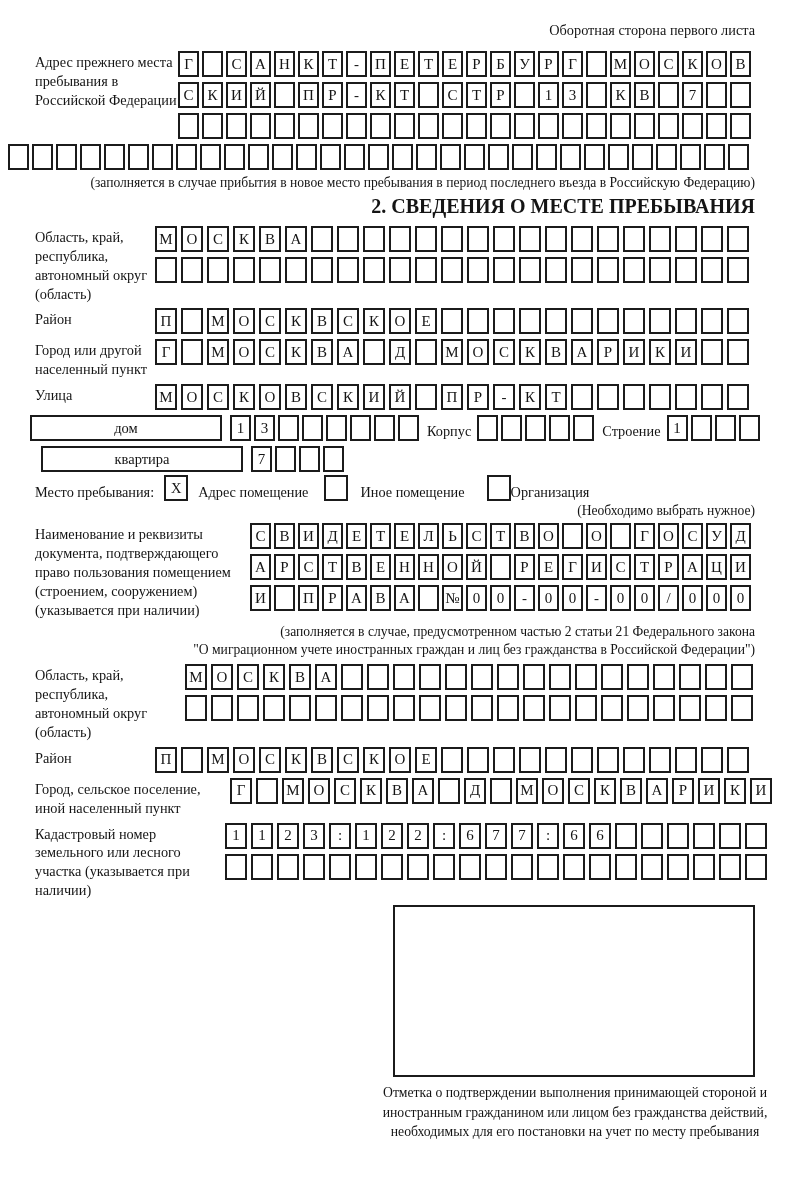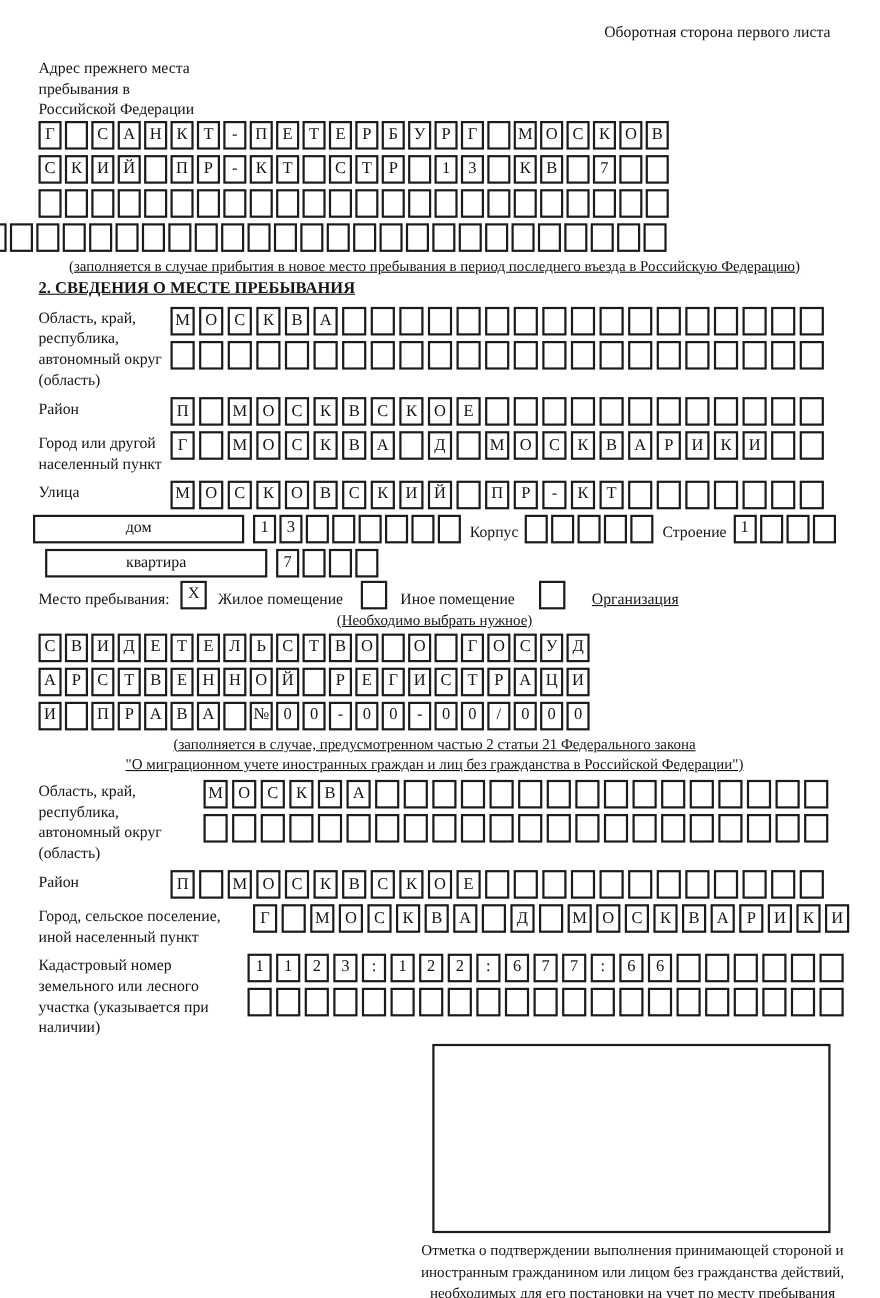--- a/index.html
+++ b/index.html
@@ -28,42 +28,42 @@
   
   .widebox{
     box-sizing:border-box;height:26px;border:2px solid #1b1b1b;
     display:flex;align-items:center;justify-content:center;
     font-size:14.5px;flex:none;background:#fff;
   }
   .dombox{width:192px;margin-right:8px;}
   .kvbox{width:202px;margin-right:8px;}
   .inl{font-size:14.3px;margin:8px 6px 0 8px;flex:none;}
   
-  .note{text-align:center;font-size:13.6px;margin:2px 0 4px;text-decoration:underline;}
+  .note{text-align:right;font-size:13.6px;margin:2px 0 4px;}
   .note-left{font-size:14.1px;margin:1px 0 5px;}
-  .sect-title{text-align:left;font-weight:bold;font-size:15px;margin:4px 0 8px;text-decoration:underline;}
+  .sect-title{text-align:right;font-weight:bold;font-size:20px;margin:4px 0 8px;}
   
   .mesto{display:flex;align-items:flex-end;margin-bottom:2px;}
   .chk{
     box-sizing:border-box;width:24px;height:26px;border:2px solid #1b1b1b;
     display:flex;align-items:center;justify-content:center;font-size:14.5px;flex:none;
   }
   .mesto .optlbl{font-size:14.3px;}
   
   .stampbox{box-sizing:border-box;margin-left:358px;width:362px;height:172px;border:2px solid #1b1b1b;margin-top:2px;}
   .stampcap{margin-left:340px;width:400px;text-align:center;font-size:13.7px;line-height:1.42;margin-top:6px;}
 </style>
 </head>
 <body>
 
 <div class="page">
 
   <div class="pagehead">Оборотная сторона первого листа</div>
 
-  <div class="frow" style="margin-top:12px;flex-direction:column;">
+  <div class="frow" style="margin-top:12px;">
     <div class="lbl w143">Адрес прежнего места пребывания в Российской Федерации</div>
     <div class="stack">
       <div class="cr">
           <div class="cell">Г</div>
           <div class="cell"></div>
           <div class="cell">С</div>
           <div class="cell">А</div>
           <div class="cell">Н</div>
           <div class="cell">К</div>
           <div class="cell">Т</div>
@@ -354,29 +354,30 @@
         <div class="cell">7</div>
         <div class="cell"></div>
         <div class="cell"></div>
         <div class="cell"></div>
       </div>
   </div>
 
   <div class="mesto">
     <div class="optlbl">Место пребывания:</div>
     <div class="chk" style="margin-left:10px;">X</div>
-    <div class="optlbl" style="margin-left:10px;">Жилое помещение</div>
+    <div class="optlbl" style="margin-left:10px;">Адрес помещение</div>
     <div class="chk" style="margin-left:16px;"></div>
     <div class="optlbl" style="margin-left:12px;">Иное помещение</div>
     <div class="chk" style="margin-left:22px;"></div>
-    <div class="optlbl" style="margin-left:24px;text-decoration:underline;">Организация</div>
+    <div class="optlbl" style="">Организация</div>
   </div>
   <div class="note">(Необходимо выбрать нужное)</div>
 
   <div class="frow">
+    <div class="lbl w215">Наименование и реквизиты документа, подтверждающего право пользования помещением (строением, сооружением) (указывается при наличии)</div>
     <div class="stack">
       <div class="cr">
           <div class="cell">С</div>
           <div class="cell">В</div>
           <div class="cell">И</div>
           <div class="cell">Д</div>
           <div class="cell">Е</div>
           <div class="cell">Т</div>
           <div class="cell">Е</div>
           <div class="cell">Л</div>

